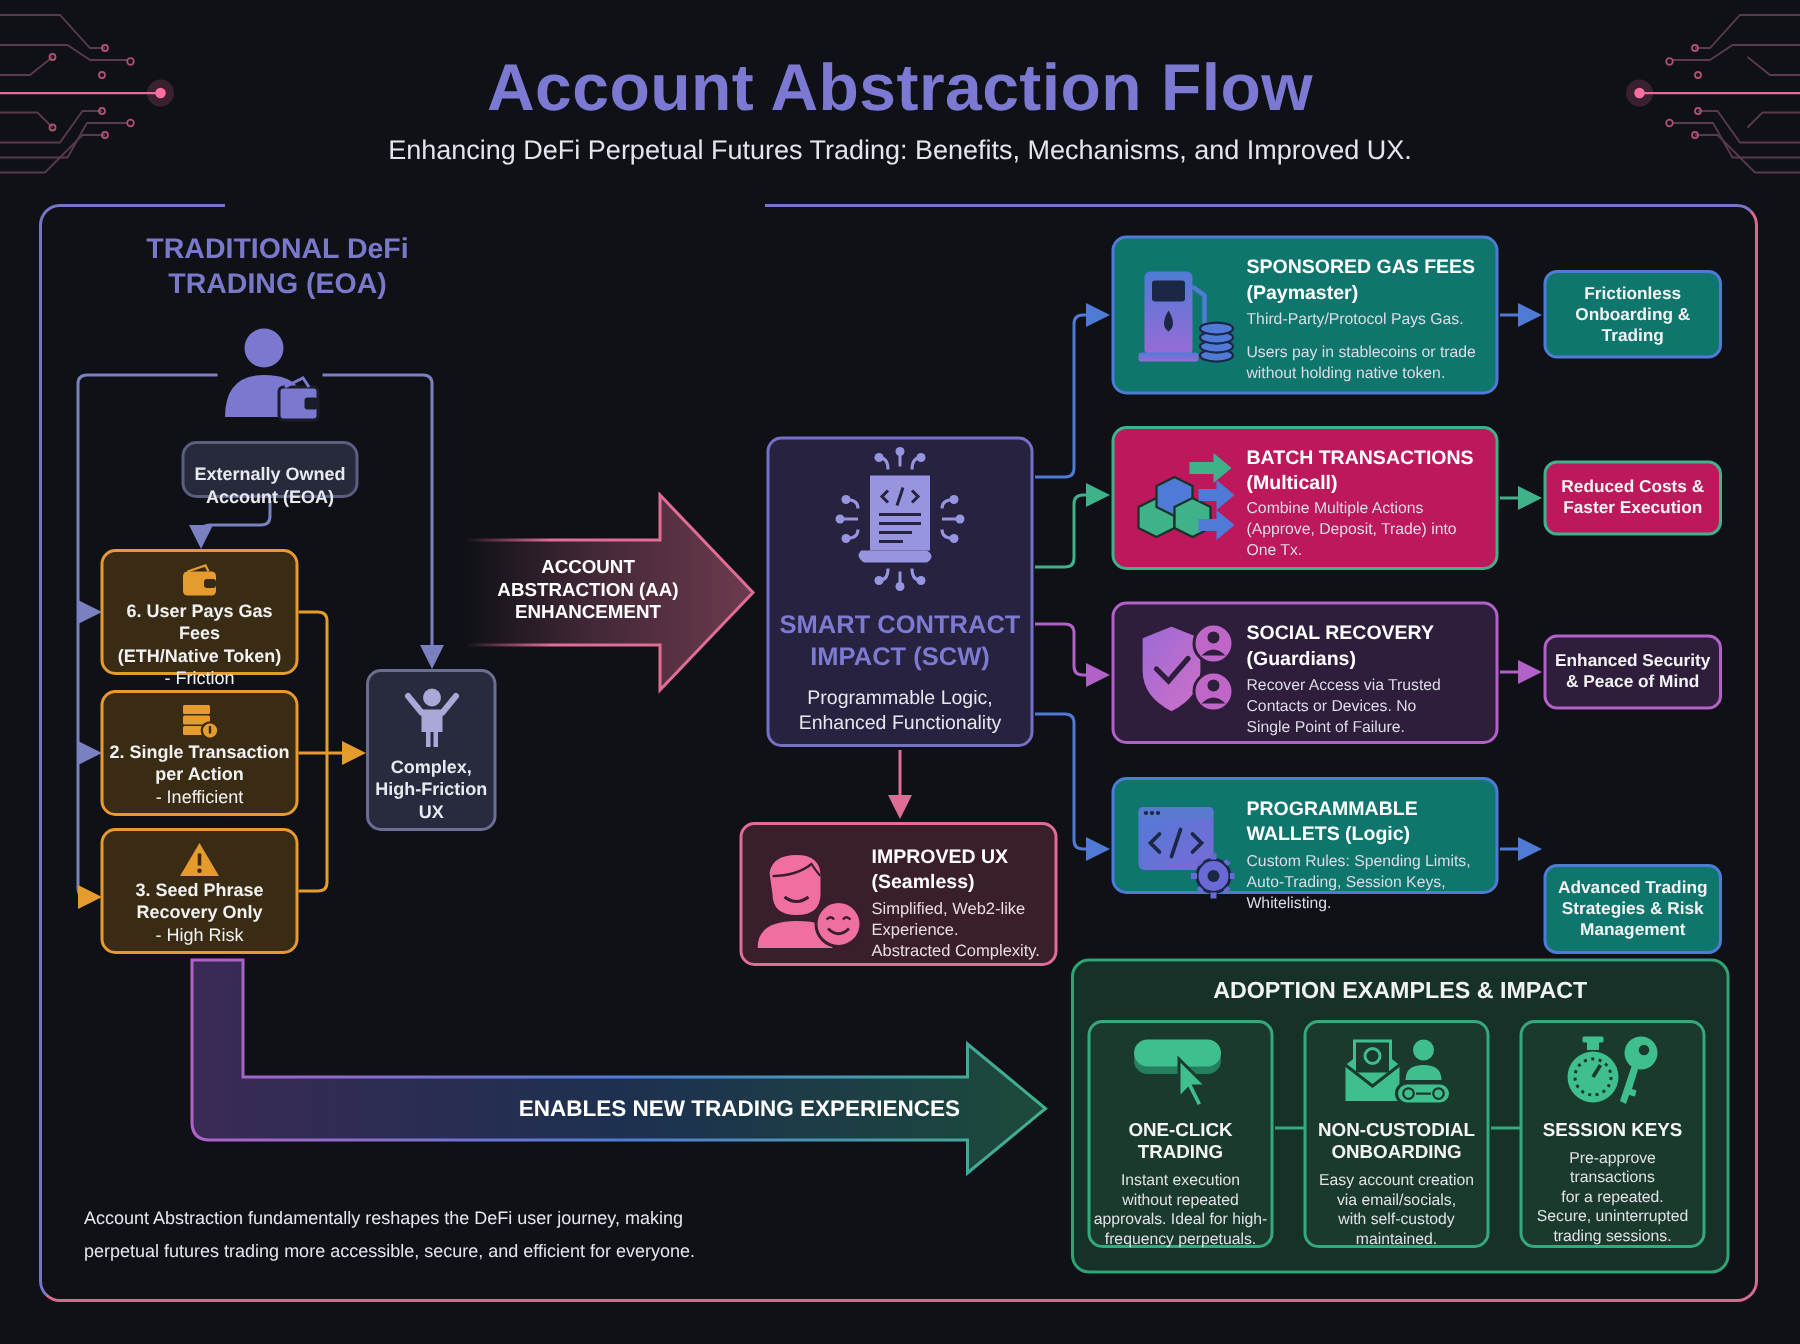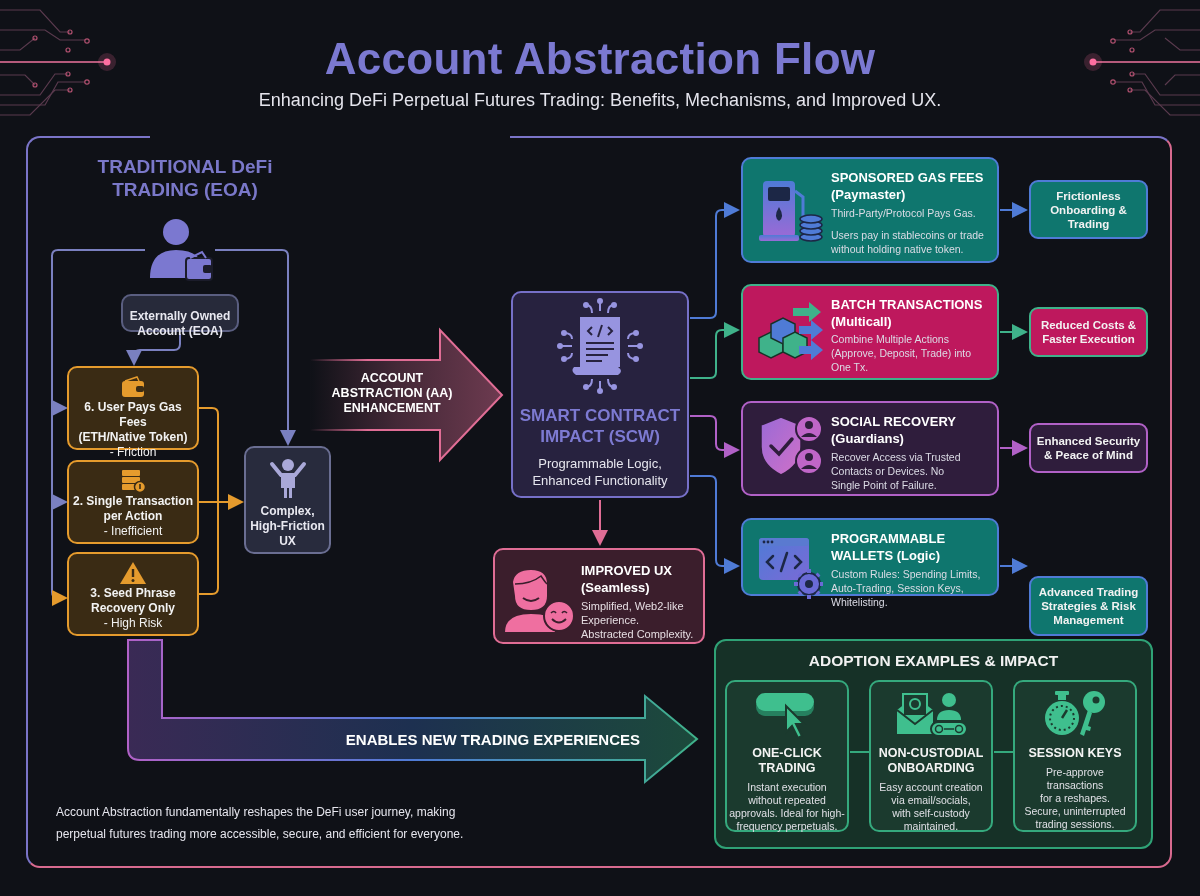--- a/index.html
+++ b/index.html
@@ -534,21 +534,21 @@
         <circle cx="56" cy="12" r="3.5" fill="#1b3a2e"></circle>
     <path d="M48 22 L40 46 L44 48 L46 42 L50 43 L51 39 L48 38 L52 25 Z" fill="#3fbf8e"></path>
   </svg>
     </div>
   <div class="at">
       <div>SESSION KEYS</div>
     </div>
   <div class="ad">
       <div>Pre-approve</div>
       <div>transactions</div>
-      <div>for a reshapes.</div>
+      <div>for a repeated.</div>
       <div>Secure, uninterrupted</div>
       <div>trading sessions.</div>
     </div>
 </div>
 
 <div class="abs footer">
   <div>Account Abstraction fundamentally reshapes the DeFi user journey, making</div>
   <div>perpetual futures trading more accessible, secure, and efficient for everyone.</div>
 </div>
 

